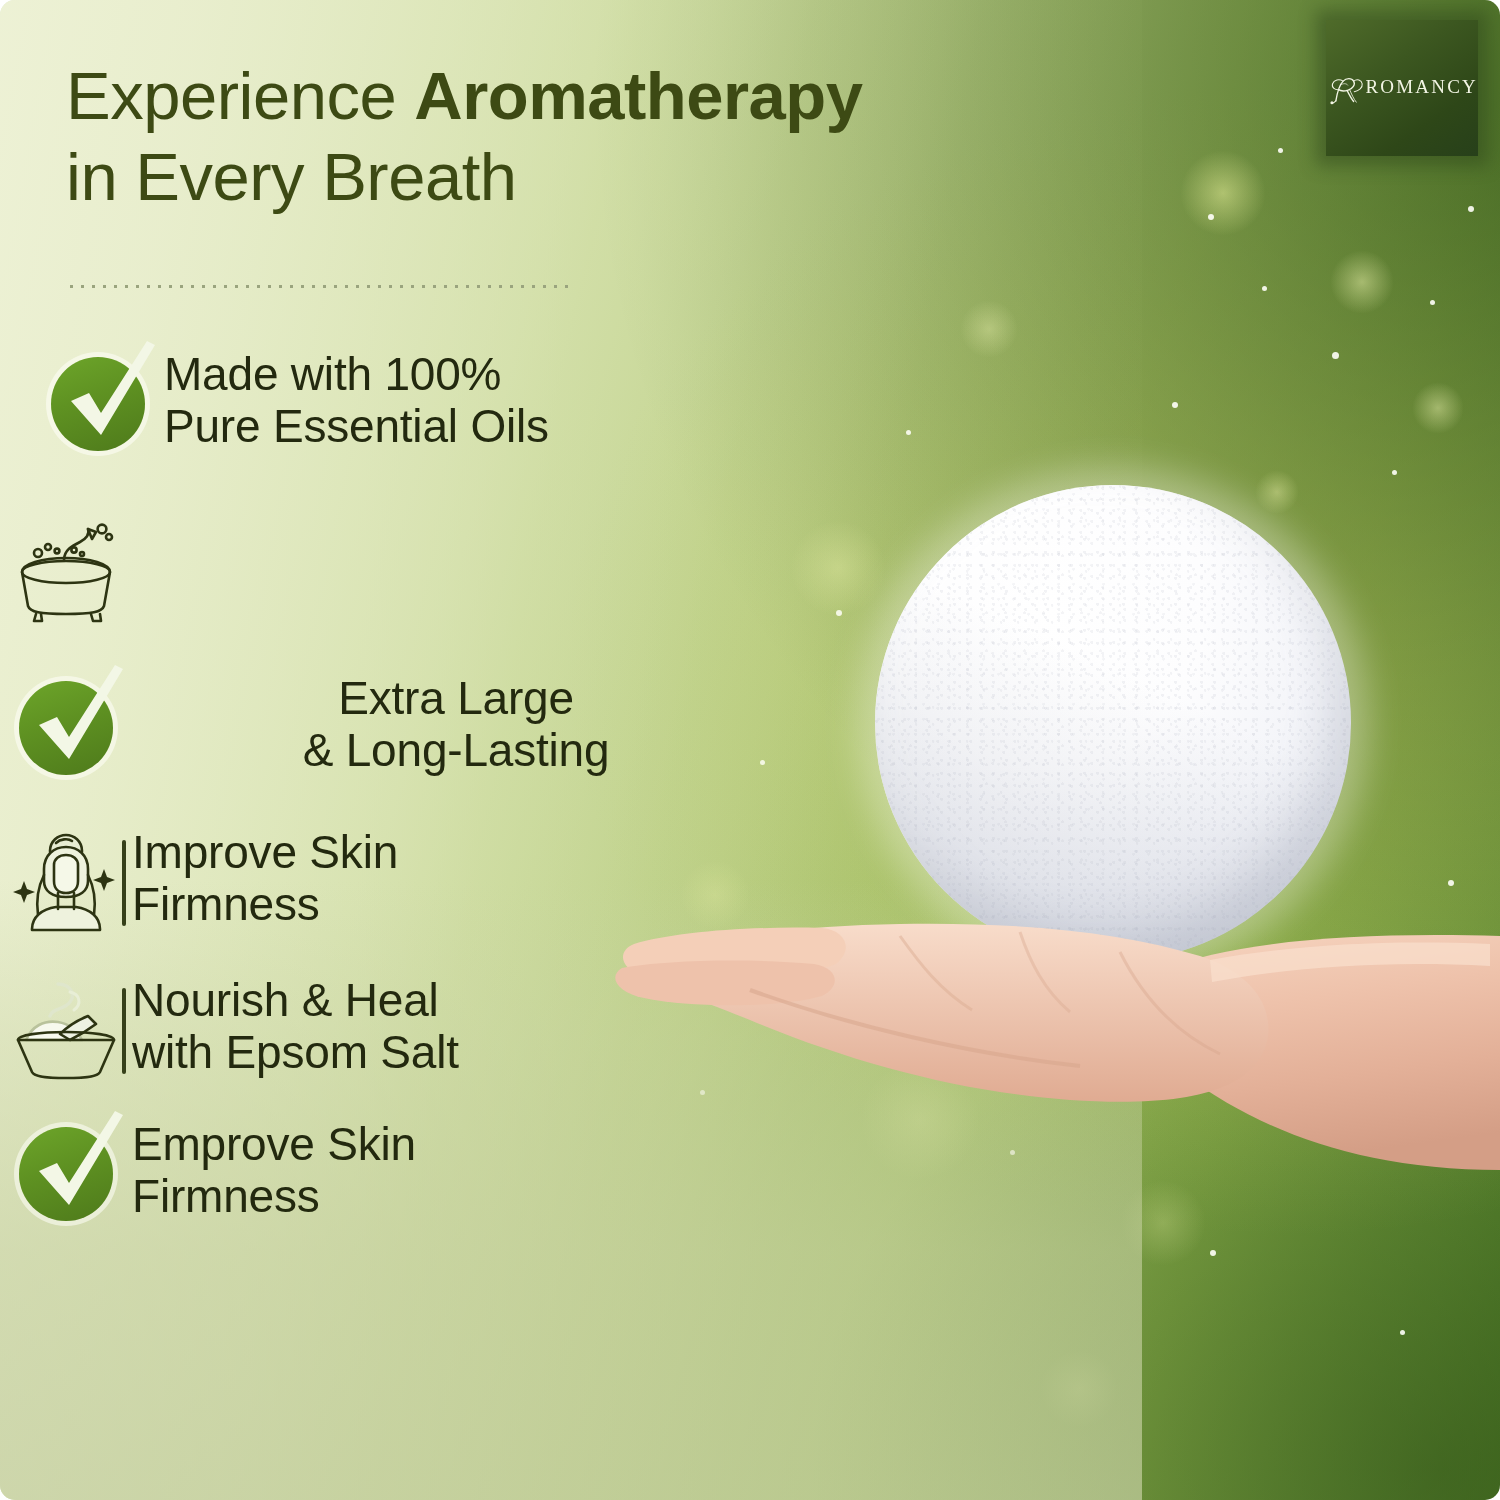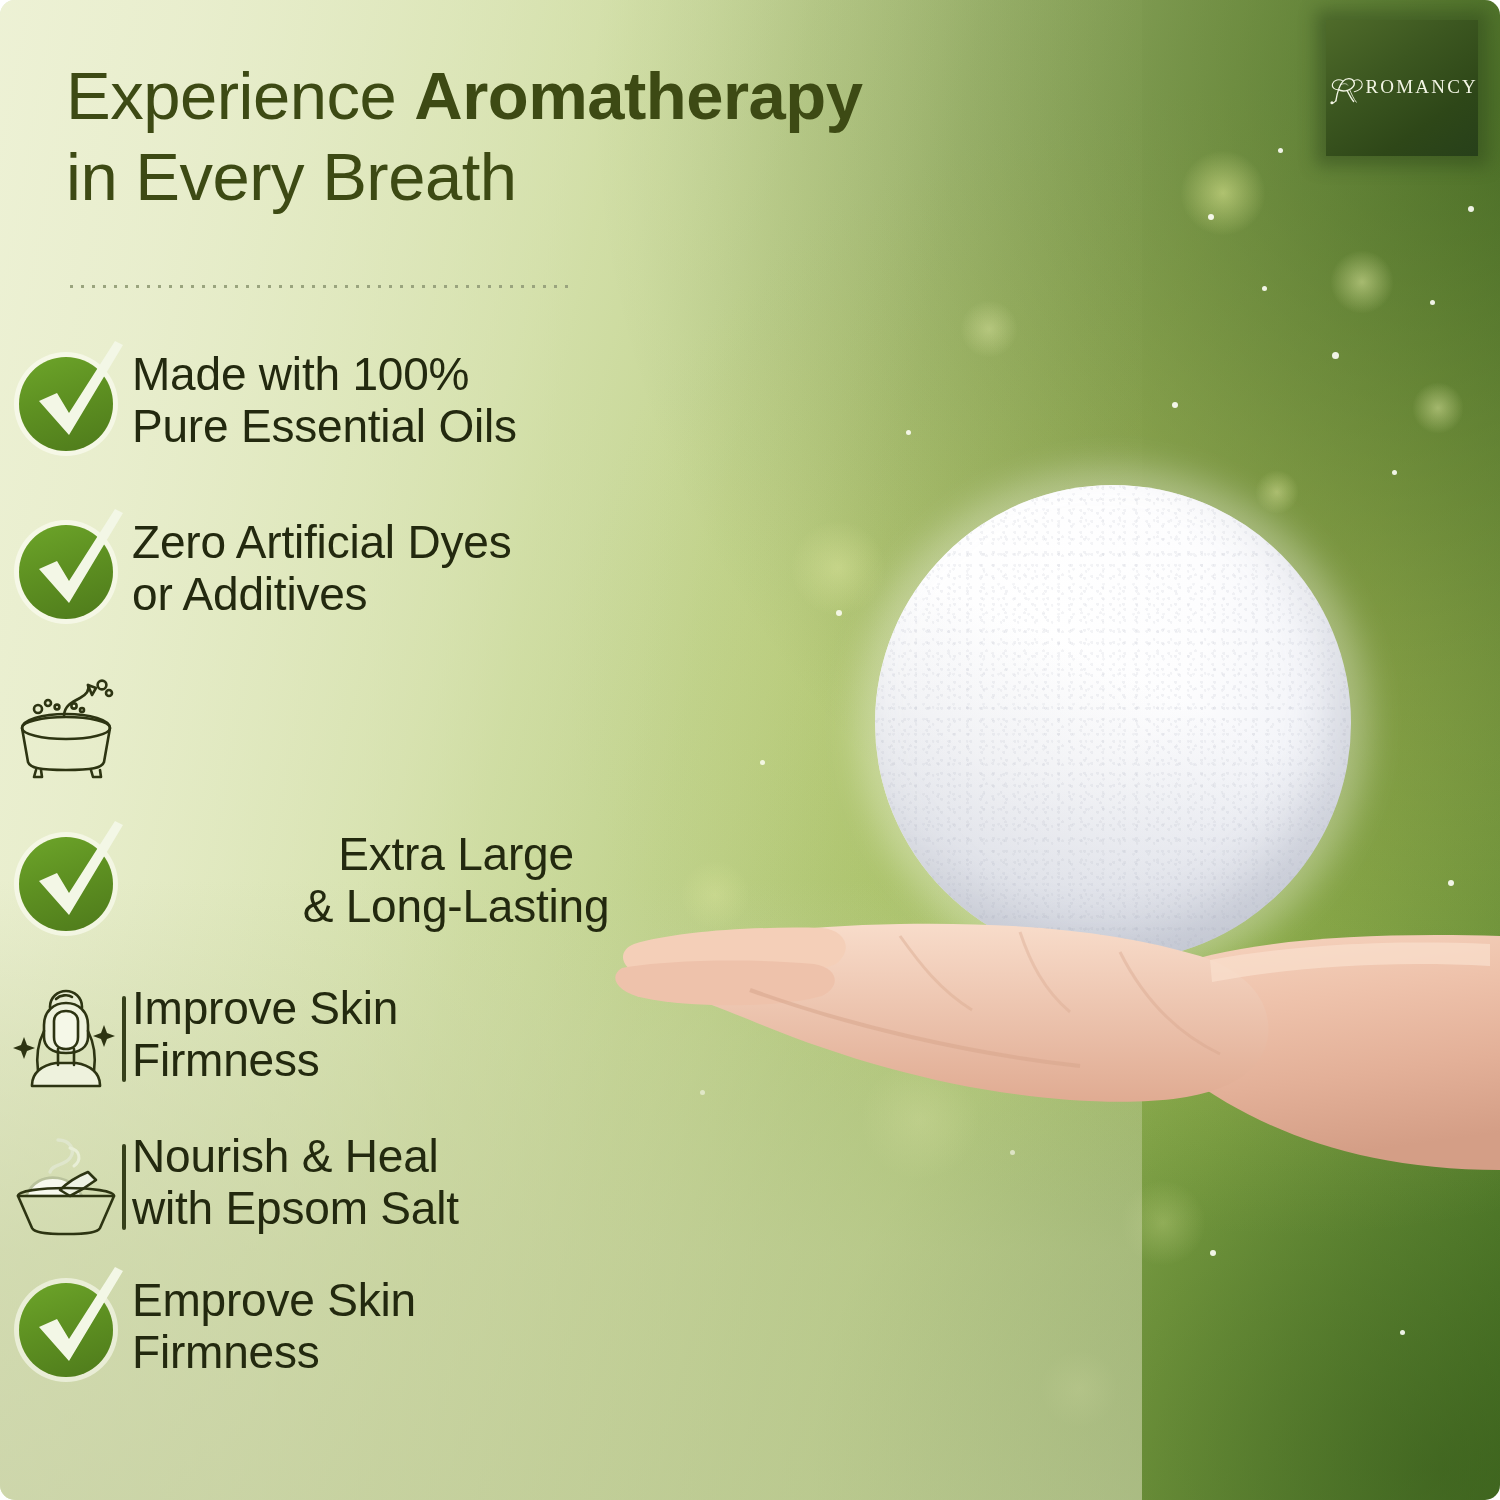--- a/index.html
+++ b/index.html
@@ -113,21 +113,21 @@
     flex: 1 1 auto;
     color: #23290f;
     font-size: 46px;
     line-height: 1.14;
     padding-top: 4px;
     white-space: pre-line;
     letter-spacing: -0.2px;
   }
 
   
-  .feature.r1 { margin-bottom: 48px; }
+  .feature.r1 { margin-bottom: 48px; margin-left: 32px; }
   .feature.r2 { margin-bottom: 36px; }
   .feature.r3 { margin-bottom: 36px; }
   .feature.r4 { margin-bottom: 34px; text-align: center; }
   .feature.r5 { margin-bottom: 28px; }
   .feature.r6 { margin-bottom: 24px; }
   .feature.r7 { margin-bottom: 0; }
 
   
   .check-badge {
     position: relative;
@@ -342,32 +342,20 @@
           <div class="disc"></div>
           <svg viewBox="0 0 124 124">
             <path d="M28 66 L46 58 L58 78 L104 6 L112 10 L58 100 Z" fill="#f3f7e6"></path>
           </svg>
         </div>
       </div>
       <div class="label">Made with 100%
 Pure Essential Oils</div>
     </div>
 
-    <div class="feature r2">
-      <div class="icon-slot">
-        <div class="check-badge">
-          <div class="disc"></div>
-          <svg viewBox="0 0 124 124">
-            <path d="M28 66 L46 58 L58 78 L104 6 L112 10 L58 100 Z" fill="#f3f7e6"></path>
-          </svg>
-        </div>
-      </div>
-      <div class="label">Zero Artificial Dyes
-or Additives</div>
-    </div>
 
     <div class="feature r3">
       <div class="icon-slot">
         <svg class="lineicon" width="108" height="104" viewBox="0 0 108 104">
           <g fill="none" stroke="#2d3412" stroke-width="2.6" stroke-linecap="round" stroke-linejoin="round">
 
             <path d="M10 52 C10 44 30 38 54 38 C78 38 98 44 98 52 L92 86 C90 92 80 94 54 94 C28 94 18 92 16 86 Z"></path>
 
             <ellipse cx="54" cy="52" rx="44" ry="11"></ellipse>
 

